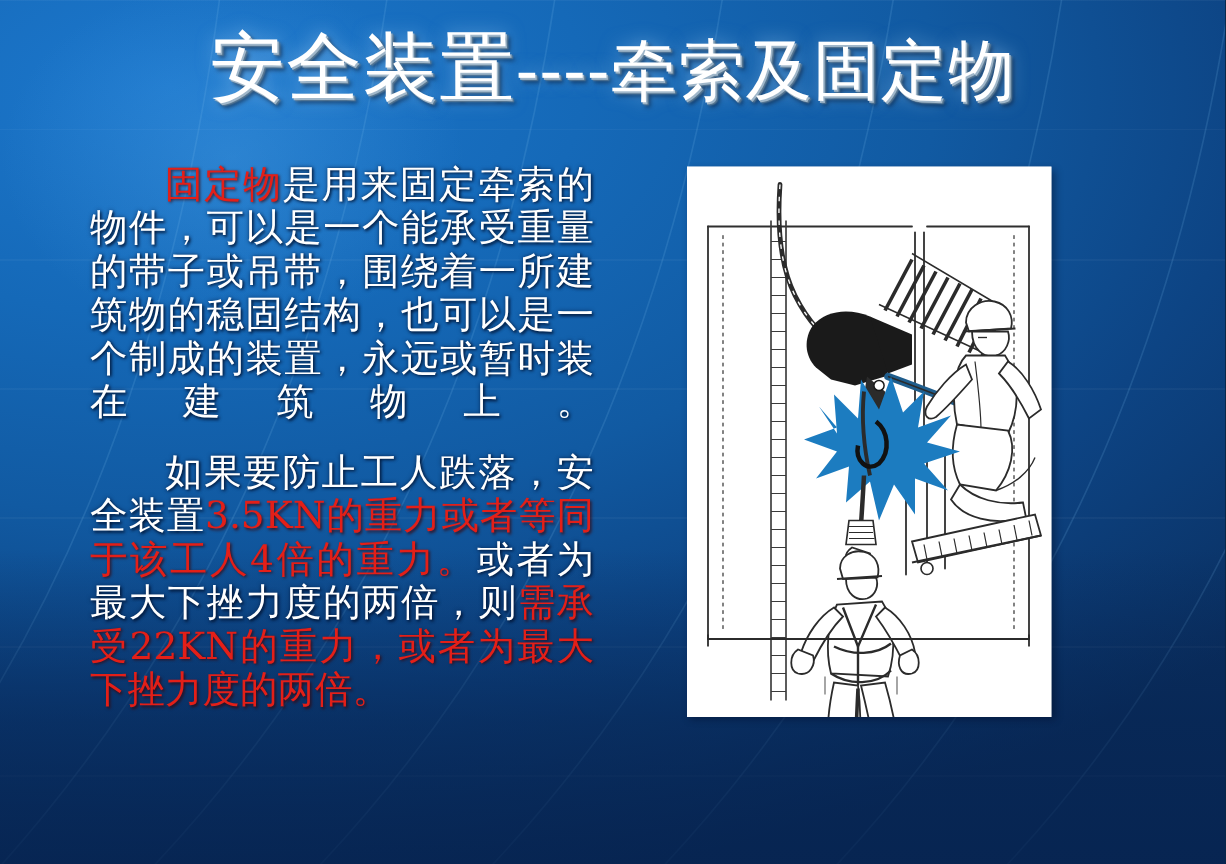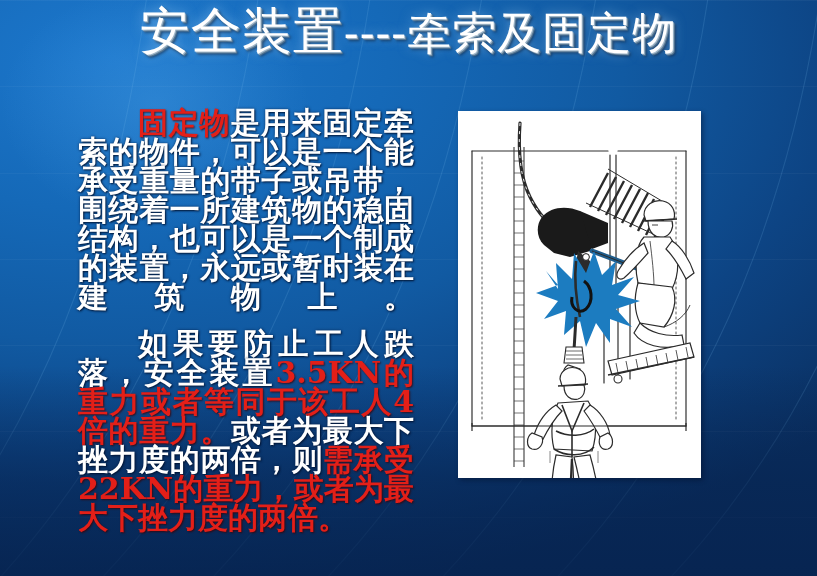--- a/index.html
+++ b/index.html
@@ -51,46 +51,46 @@
   }
   .bg-topleft-glow {
     position: absolute;
     left: -60px; top: -60px; width: 430px; height: 330px;
     background: radial-gradient(closest-side, rgba(90,175,240,0.28), rgba(90,175,240,0) 72%);
   }
 
   
   #title {
     position: absolute;
-    left: 0; right: 0; top: 6px;
+    left: 0; right: 0; top: 20px;
     text-align: center;
     white-space: nowrap;
     font-family: "DejaVu Serif", "Liberation Serif", serif;
     color: #ffffff;
     line-height: 1;
     text-shadow:
       1px 1px 0 #9fb6c9,
       2px 2px 1px #5d7b94,
       3px 3px 3px rgba(10,30,60,0.65),
       0 0 12px rgba(190,225,255,0.55);
     letter-spacing: 1px;
   }
   #title .t-big   { font-size: 50px; }
   #title .t-small { font-size: 44px; }
 
   
   #body-text {
     position: absolute;
-    left: 78px;
+    left: 60px;
     top: 108px;
     width: 336px;
     font-family: "DejaVu Serif", "Liberation Serif", serif;
-    font-size: 30px;
+    font-size: 25px;
     line-height: 29px;
-    font-weight: 700;
+    font-weight: 400;
     color: #ffffff;
     text-align: justify;
     text-shadow: 1px 1px 2px rgba(0,16,45,0.85), 0 0 3px rgba(0,20,55,0.6);
   }
   #body-text p { margin: 0; text-indent: 2em; }
   #body-text p + p { margin-top: 18px; }
   #body-text .red { color: #e31f18; text-shadow: 1px 1px 2px rgba(60,0,0,0.75); }
   #body-text .justify-fix { text-align-last: justify; }
 
   

